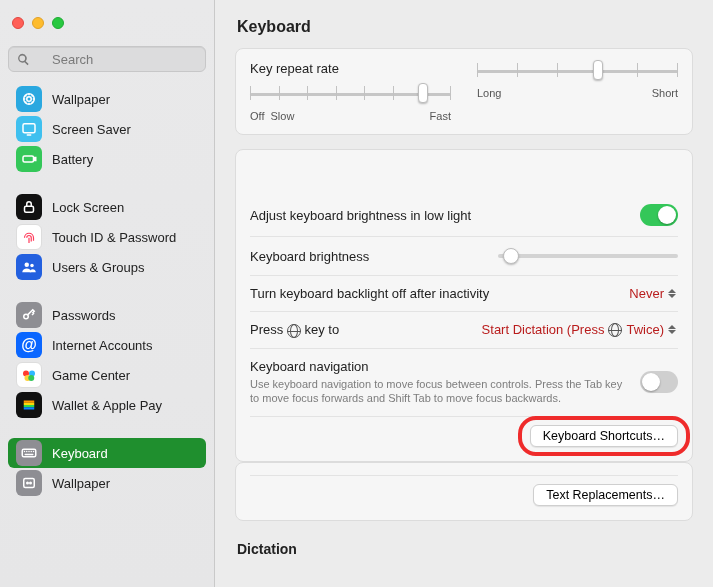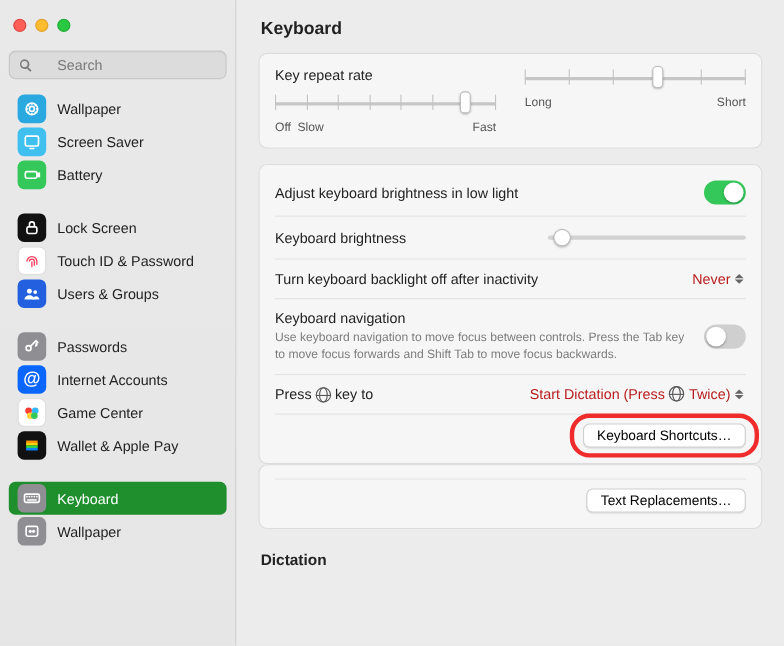--- a/index.html
+++ b/index.html
@@ -28,21 +28,21 @@
   .rate-col { flex: 1; display: flex; flex-direction: column; gap: 8px; }
   .rate-label { font-size: 13px; }
   .slider-track { position: relative; height: 18px; display: flex; align-items: center; }
   .slider-line { position: absolute; left: 0; right: 0; top: 50%; height: 3px; background: #c6c6c6; border-radius: 2px; }
   .slider-ticks { position: absolute; left: 0; right: 0; top: 2px; bottom: 2px; display: flex; justify-content: space-between; }
   .slider-ticks span { width: 1px; background: #c2c2c2; }
   .slider-thumb { position: absolute; top: 50%; width: 10px; height: 20px; background: #fff; border: 0.5px solid #bdbdbd; border-radius: 4px; box-shadow: 0 1px 2px rgba(0,0,0,0.25); transform: translate(-50%,-50%); }
   .slider-captions { display: flex; justify-content: space-between; font-size: 11px; color: #555; }
   .slider-captions .mid { flex: 1; }
   .row { display: flex; align-items: center; padding: 10px 0; border-top: 1px solid #e3e3e3; gap: 10px; }
-  .row:first-of-type { border-top: none; }
+  .row:first-of-type { border-top: none; margin-top: 40px; }
   .row .row-label { flex: 1; font-size: 13px; }
   .row .sub { font-size: 11px; color: #7d7d7d; margin-top: 3px; line-height: 1.35; }
   .row .value { color: #b91c1c; font-size: 13px; display: flex; align-items: center; gap: 4px; }
   .row .value.dim { color: #888; }
   .toggle { width: 38px; height: 22px; border-radius: 11px; position: relative; background: #cfcfcf; flex-shrink: 0; }
   .toggle.on { background: #34c759; }
   .toggle .knob { position: absolute; top: 2px; width: 18px; height: 18px; background: #fff; border-radius: 50%; box-shadow: 0 1px 2px rgba(0,0,0,0.3); }
   .toggle.on .knob { right: 2px; }
   .toggle.off .knob { left: 2px; }
   .hslider { position: relative; width: 180px; height: 18px; display: flex; align-items: center; }
@@ -281,46 +281,46 @@
         <div class="value">
           <span>Never</span>
           <span class="updown">
               <span class="up"></span>
               <span class="dn"></span>
             </span>
         </div>
       </div>
 
       <div class="row">
-        <div style="flex:1">
-          <div>Keyboard navigation</div>
-          <div class="sub">Use keyboard navigation to move focus between controls. Press the Tab key to move focus forwards and Shift Tab to move focus backwards.</div>
-        </div>
-        <div class="toggle off">
-            <div class="knob"></div>
-          </div>
-      </div>
-
-      <div class="row">
         <div class="row-label">
           <span>Press</span>
           <span class="globe"></span>
           <span>key to</span>
         </div>
         <div class="value">
           <span>Start Dictation (Press</span>
           <span class="globe"></span>
           <span>Twice)</span>
           <span class="updown">
               <span class="up"></span>
               <span class="dn"></span>
             </span>
         </div>
       </div>
 
+      <div class="row">
+        <div style="flex:1">
+          <div>Keyboard navigation</div>
+          <div class="sub">Use keyboard navigation to move focus between controls. Press the Tab key to move focus forwards and Shift Tab to move focus backwards.</div>
+        </div>
+        <div class="toggle off">
+            <div class="knob"></div>
+          </div>
+      </div>
+
       <div class="btn-row">
         <span class="highlight-ring">
           <button class="btn">Keyboard Shortcuts…</button>
         </span>
       </div>
     </div>
 
     <div class="panel">
       <div class="btn-row">
         <button class="btn">Text Replacements…</button>

